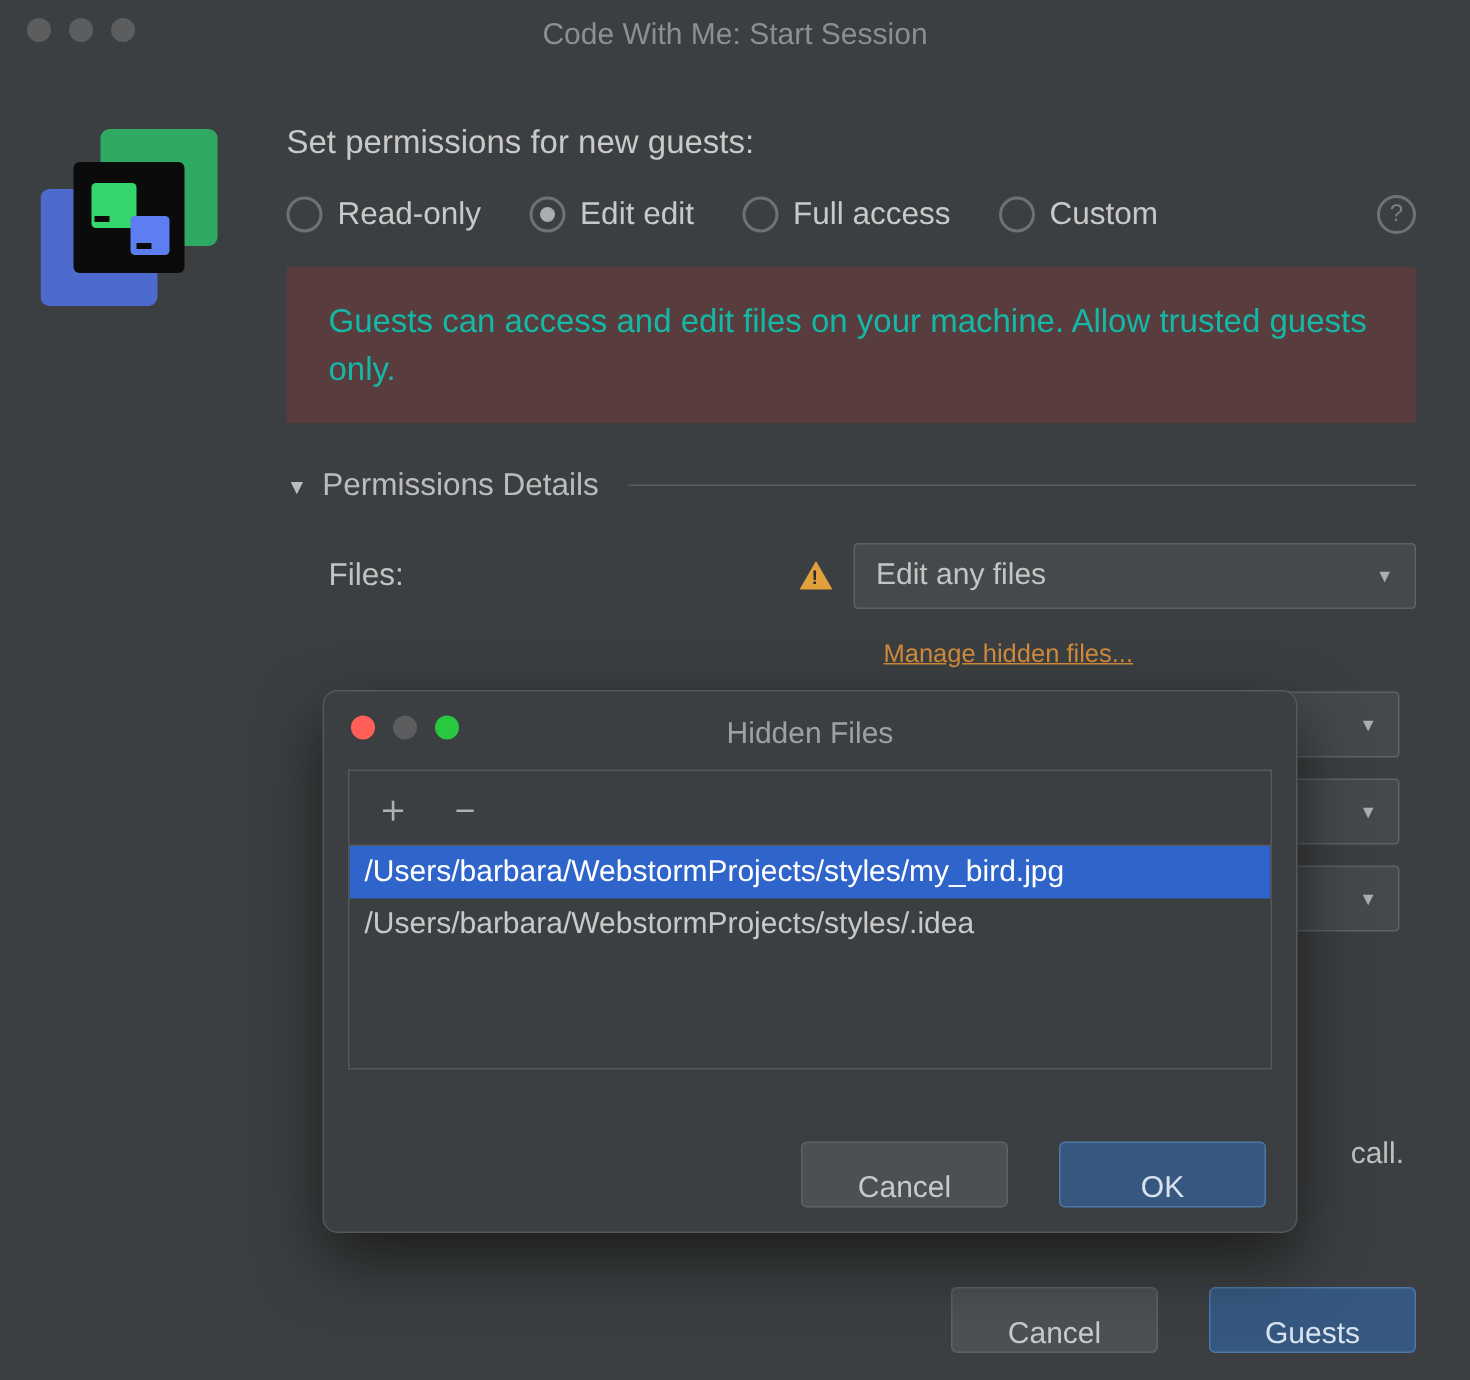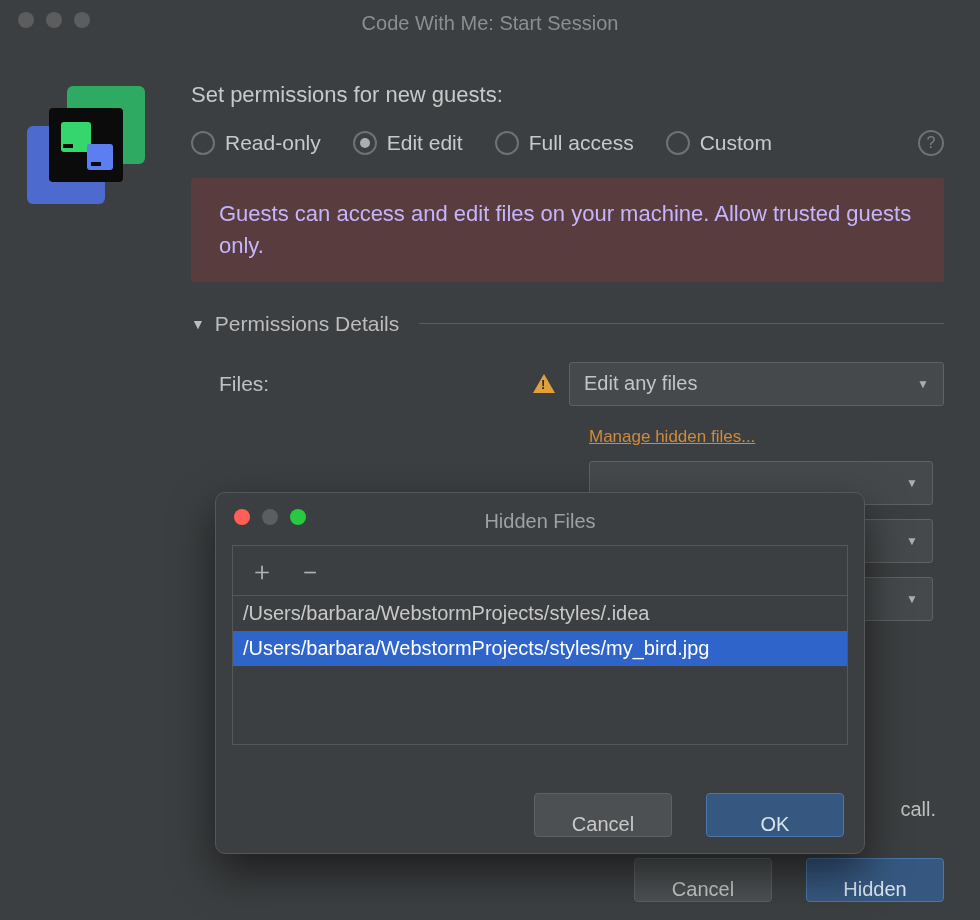--- a/index.html
+++ b/index.html
@@ -56,21 +56,21 @@
   .radio-label { color: #c9c9c9; font-size: 21px; }
   .help-circle {
     width: 26px; height: 26px; border: 2px solid #6e7274; border-radius: 50%;
     display: inline-flex; align-items: center; justify-content: center;
     color: #7d8184; font-size: 16px; margin-left: auto;
   }
 
   
   .warn-box {
     background: #593d3e;
-    color: #c4b5fd;
+    color: #14b8a6;
     padding: 20px 28px;
     border-radius: 2px;
     font-size: 22px;
     line-height: 1.45;
     margin-bottom: 30px;
   }
 
   
   .perm-header {
     display: flex; align-items: center; gap: 10px;
@@ -111,40 +111,40 @@
     color: #d08a3b; text-decoration: underline; font-size: 17px;
   }
 
   
   .stacked-selects {
     padding-left: 398px; width: 100%;
   }
   .stacked-selects .select { margin-top: 14px; width: 344px; }
 
   .call-tail {
-    position: absolute; right: 44px; top: 798px; color: #bfbfbf; font-size: 20px;
+    position: absolute; right: 44px; top: 758px; color: #bfbfbf; font-size: 20px;
   }
 
   
   .footer {
     position: absolute; right: 36px; bottom: 18px;
     display: flex; gap: 18px;
   }
   .btn {
     min-width: 138px; height: 44px; border-radius: 4px;
     display: inline-flex; align-items: flex-end; justify-content: center;
     font-size: 20px; border: 1px solid #5e6264; background: #4c5052;
     color: #c9c9c9;
   }
   .btn.primary { background: #365880; border: 1px solid #4a78a9; color: #d8e3ee; margin-left: 16px; }
 
   
   .modal {
     position: absolute;
-    left: 215px; top: 492px;
+    left: 215px; top: 460px;
     width: 650px; height: 362px;
     background: #3c3f41;
     border: 1px solid #555759;
     border-radius: 10px;
     box-shadow: 0 18px 44px rgba(0,0,0,0.55);
     overflow: hidden;
   }
   .modal .m-titlebar {
     height: 48px; display: flex; align-items: center; position: relative;
   }
@@ -273,42 +273,42 @@
   </div>
 </div>
 
 <span class="call-tail">call.</span>
 
 <div class="footer">
   <div class="btn">
     <span>Cancel</span>
   </div>
   <div class="btn primary">
-    <span>Hidden</span>
+    <span>Guests</span>
   </div>
 </div>
 
 <div class="modal">
   <div class="m-titlebar">
     <div class="m-traffic">
       <span class="m-dot red"></span>
       <span class="m-dot gray"></span>
       <span class="m-dot green"></span>
     </div>
     <div class="m-title">Hidden Files</div>
   </div>
 
   <div class="toolbar">
     <span class="icon">＋</span>
     <span class="icon">－</span>
   </div>
 
   <div class="filelist">
+    <div class="item selected">/Users/barbara/WebstormProjects/styles/my_bird.jpg</div>
     <div class="item">/Users/barbara/WebstormProjects/styles/.idea</div>
-    <div class="item selected">/Users/barbara/WebstormProjects/styles/my_bird.jpg</div>
   </div>
 
   <div class="modal-footer">
     <div class="btn">
       <span>Cancel</span>
     </div>
     <div class="btn primary">
       <span>OK</span>
     </div>
   </div>

